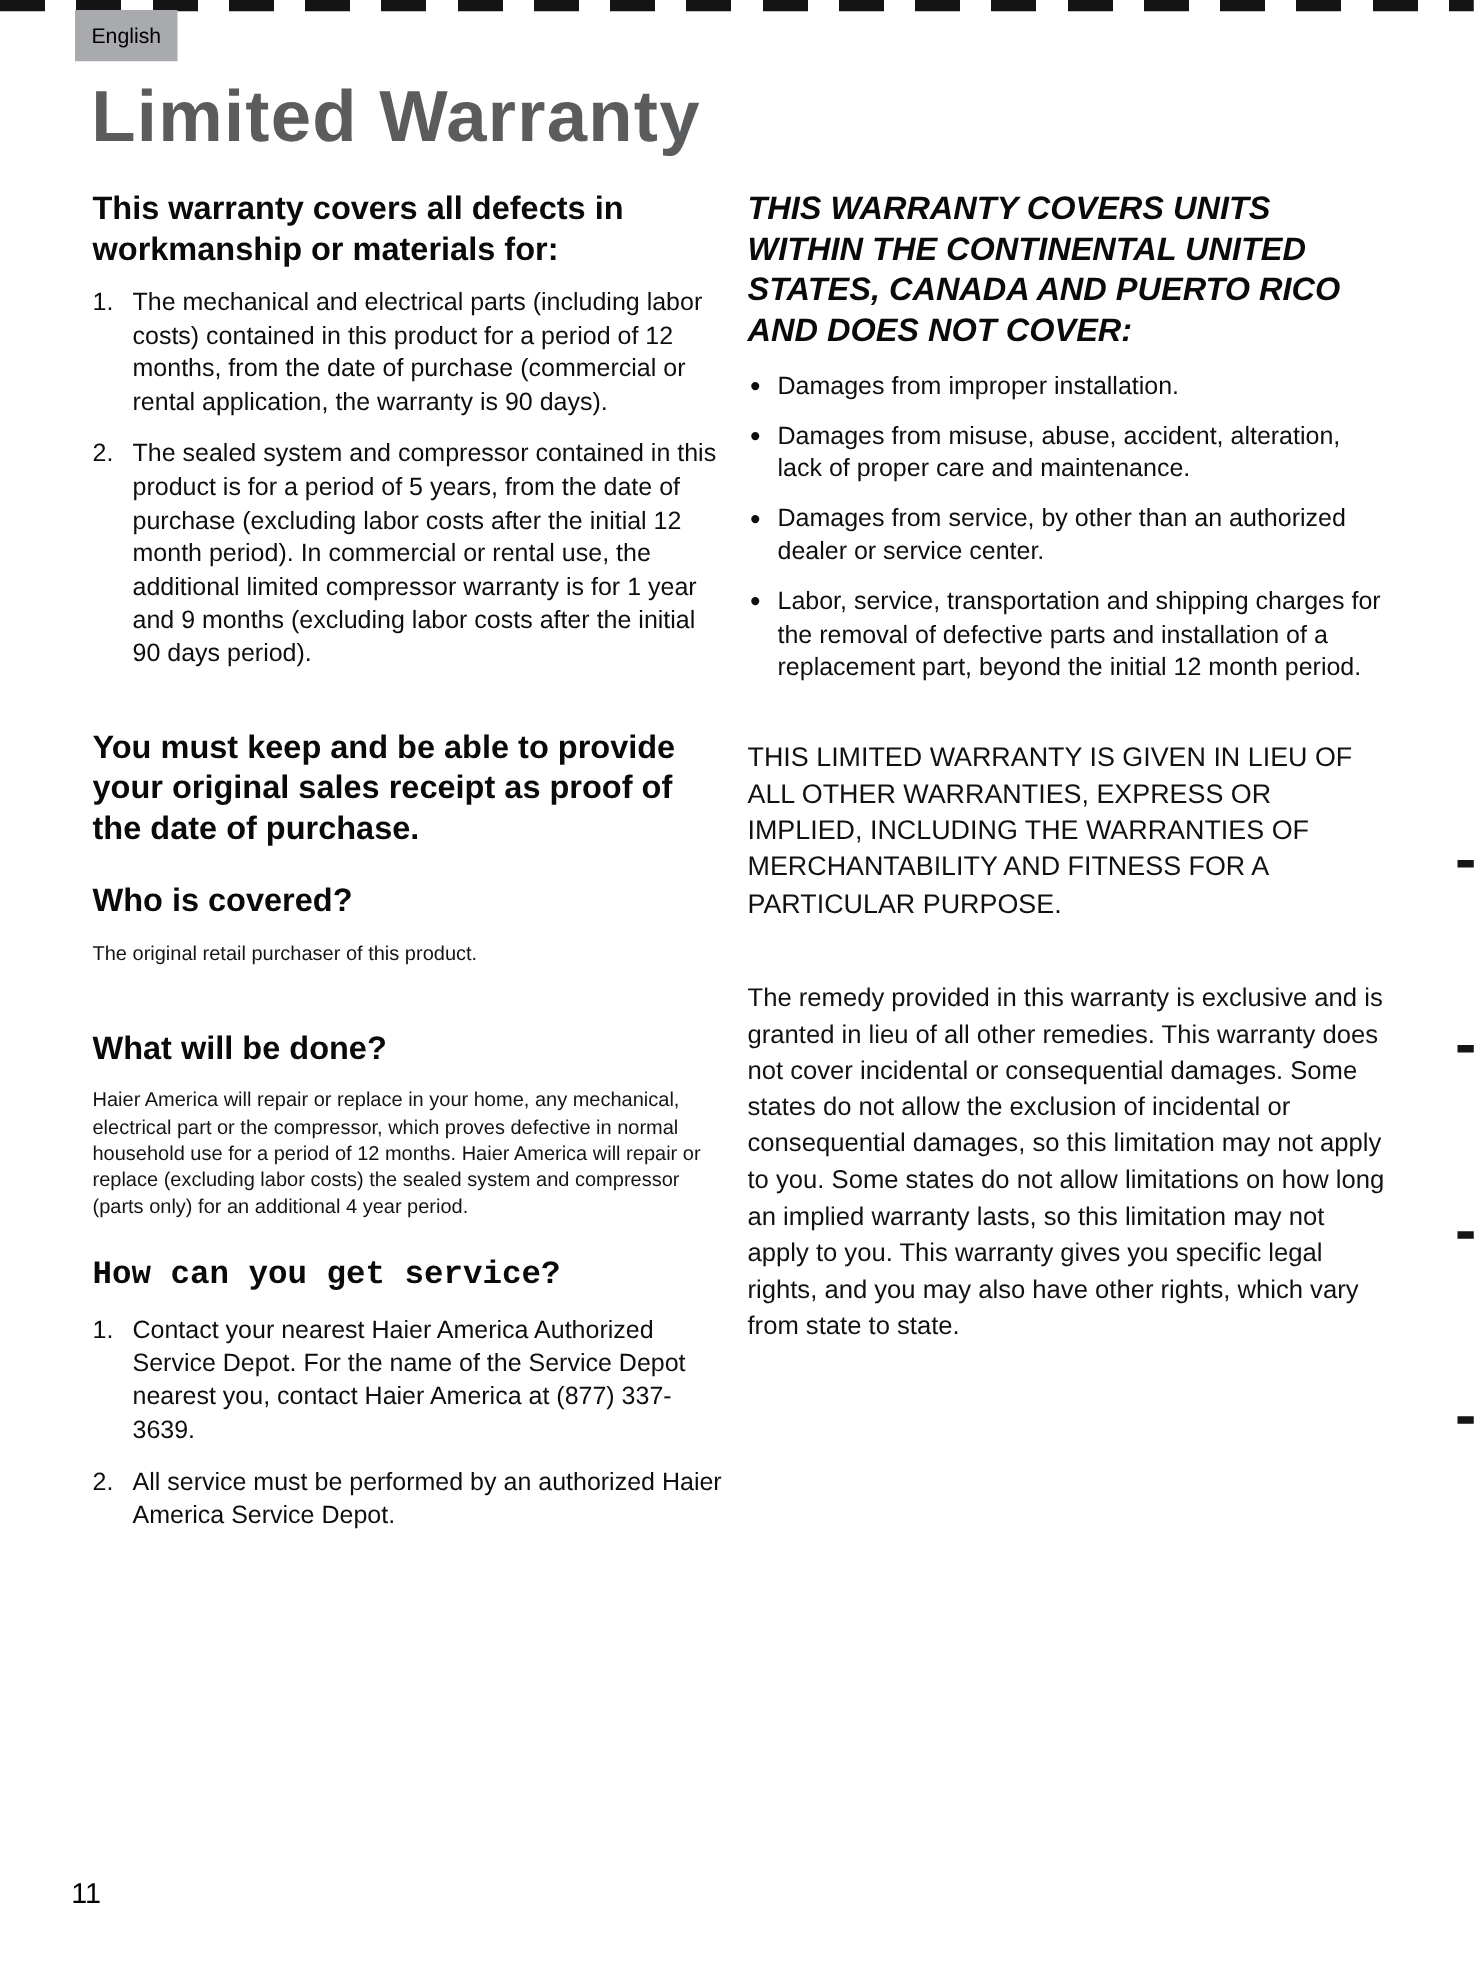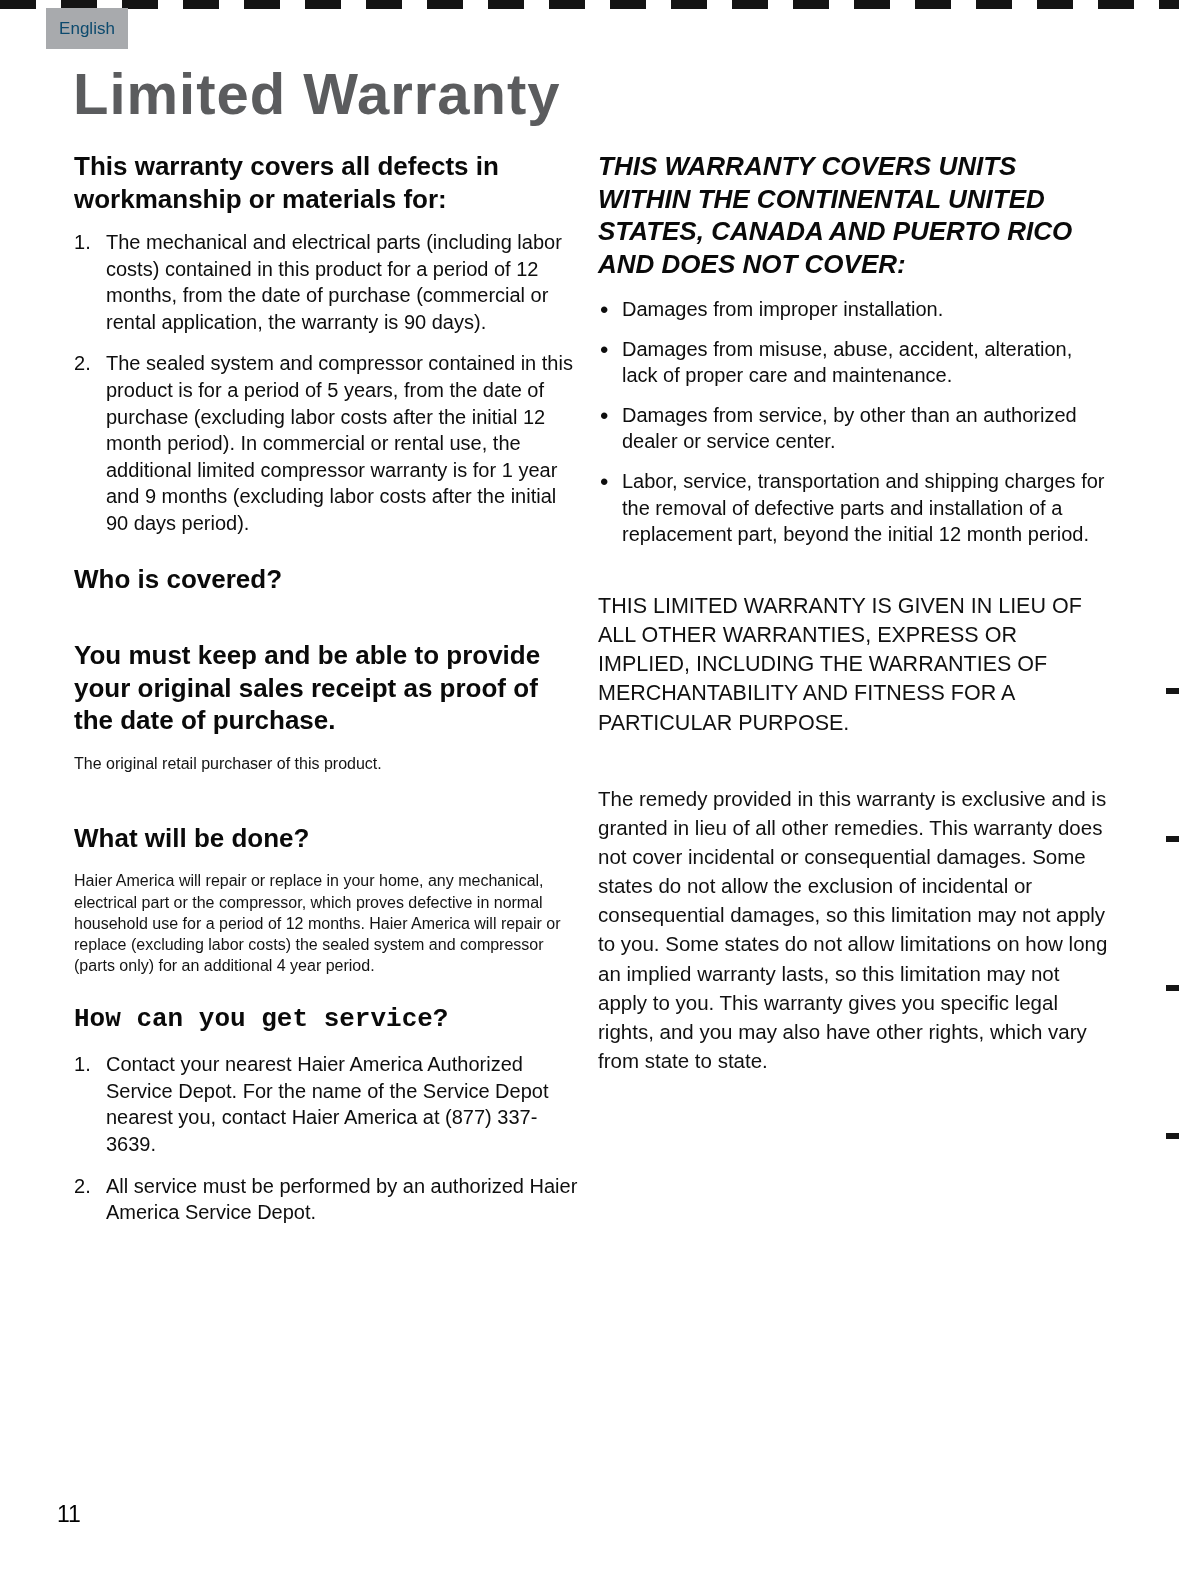--- a/index.html
+++ b/index.html
@@ -15,28 +15,28 @@
   
   .perforation {
     position: absolute;
     top: 0; left: 0;
     width: 100%;
     height: 9px;
     background: repeating-linear-gradient(90deg, #141414 0 36px, transparent 36px 61px);
   }
   .lang-tab {
     position: absolute;
-    top: 8px; left: 46px;
+    top: 8px; left: 60px;
     width: 82px; height: 41px;
     background: #a8aaad;
     display: flex;
     align-items: center;
     justify-content: center;
     font-size: 17px;
-    color: #0c4a6e;
+    color: #000000;
   }
   .page-title {
     position: absolute;
     top: 60px; left: 73px;
     font-size: 58px;
     font-weight: bold;
     letter-spacing: 1px;
     color: #5b5c5e;
     font-family: "Liberation Sans", sans-serif;
   }
@@ -147,23 +147,23 @@
 
   <ol class="num-list">
     <li>
       <span>The mechanical and electrical parts (including labor costs) contained in this product for a period of 12 months, from the date of purchase (commercial or rental application, the warranty is 90 days).</span>
     </li>
     <li>
       <span>The sealed system and compressor contained in this product is for a period of 5 years, from the date of purchase (excluding labor costs after the initial 12 month period). In commercial or rental use, the additional limited compressor warranty is for 1 year and 9 months (excluding labor costs after the initial 90 days period).</span>
     </li>
   </ol>
 
+  <h2 class="h-bold receipt-heading">You must keep and be able to provide your original sales receipt as proof of the date of purchase.</h2>
+
   <h2 class="h-bold who-heading">Who is covered?</h2>
-
-  <h2 class="h-bold receipt-heading">You must keep and be able to provide your original sales receipt as proof of the date of purchase.</h2>
   <p class="body-text who-text">The original retail purchaser of this product.</p>
 
   <h2 class="h-bold what-heading">What will be done?</h2>
   <p class="body-text what-text">Haier America will repair or replace in your home, any mechanical, electrical part or the compressor, which proves defective in normal household use for a period of 12 months. Haier America will repair or replace (excluding labor costs) the sealed system and compressor (parts only) for an additional 4 year period.</p>
 
   <h2 class="h-bold how-heading">How can you get service?</h2>
 
   <ol class="num-list how-list">
     <li>
       <span>Contact your nearest Haier America Authorized Service Depot. For the name of the Service Depot nearest you, contact Haier America at (877) 337-3639.</span>

